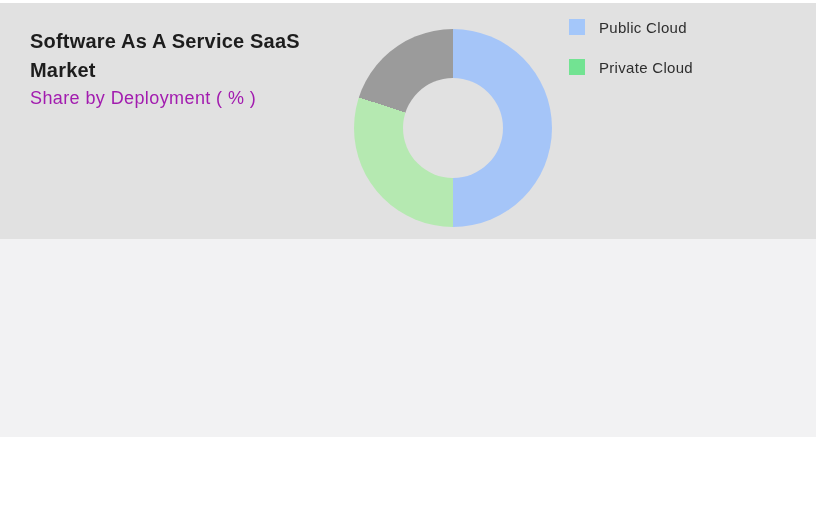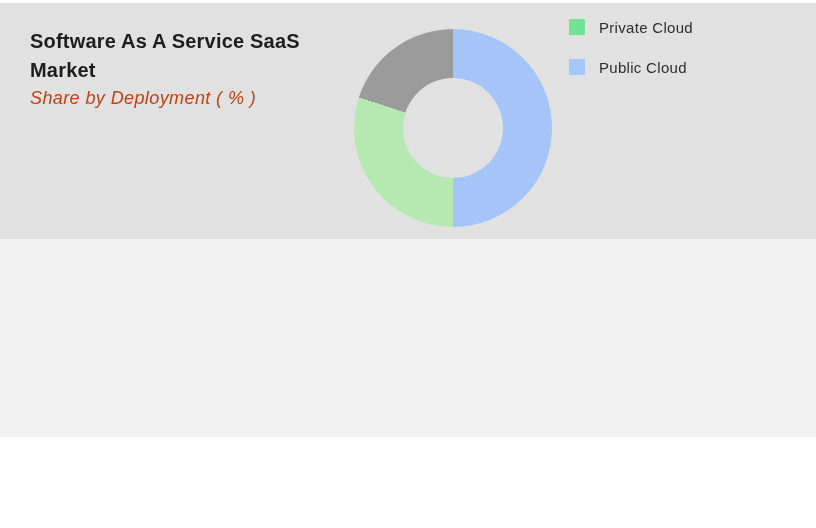--- a/index.html
+++ b/index.html
@@ -6,21 +6,21 @@
   .stage{
     position:relative;width:816px;height:437px;overflow:hidden;
     background:#ffffff;font-family:"Liberation Sans",sans-serif;
   }
   .top-panel{position:absolute;left:0;top:3px;width:816px;height:236px;background:#e1e1e1;}
   .bottom-panel{position:absolute;left:0;top:239px;width:816px;height:289px;background:#f2f2f3;}
 
   
   .title{position:absolute;left:30px;top:24px;width:312px;font-size:20px;font-weight:bold;
          color:#1d1d1d;line-height:29px;letter-spacing:.2px;}
-  .subtitle{position:absolute;left:30px;top:85px;font-size:18px;color:#c2410c;letter-spacing:.4px;font-style:italic;}
+  .subtitle{position:absolute;left:30px;top:85px;font-size:18px;color:#a21caf;letter-spacing:.4px;}
 
   
   .donut{position:absolute;left:354px;top:26px;width:198px;height:198px;border-radius:50%;}
   .donut-hole{position:absolute;left:49px;top:49px;width:100px;height:100px;border-radius:50%;background:#e1e1e1;}
 
   
   .legend{position:absolute;left:569px;top:16px;}
   .legend-row{display:flex;align-items:center;height:16px;margin-bottom:24px;}
   .legend-swatch{width:16px;height:16px;margin-right:14px;flex:0 0 auto;}
   .legend-label{font-size:15px;color:#2e2e2e;letter-spacing:.3px;white-space:nowrap;}
@@ -33,26 +33,26 @@
   <div class="top-panel">
     <div class="title">Software As A Service SaaS Market</div>
     <div class="subtitle">Share by Deployment ( % )</div>
 
     <div class="donut" style="background: conic-gradient(rgb(165, 197, 248) 0%, rgb(165, 197, 248) 50%, rgb(181, 233, 177) 50%, rgb(181, 233, 177) 80%, rgb(155, 155, 155) 80%, rgb(155, 155, 155) 100%);">
       <div class="donut-hole"></div>
     </div>
 
     <div class="legend">
         <div class="legend-row">
+          <span class="legend-swatch" style="background: rgb(164, 199, 250);"></span>
+          <span class="legend-label">Public Cloud</span>
+        </div>
+        <div class="legend-row">
           <span class="legend-swatch" style="background: rgb(114, 227, 146);"></span>
           <span class="legend-label">Private Cloud</span>
-        </div>
-        <div class="legend-row">
-          <span class="legend-swatch" style="background: rgb(164, 199, 250);"></span>
-          <span class="legend-label">Public Cloud</span>
         </div>
       </div>
   </div>
 
   <div class="bottom-panel">
     
     
 
     
     

